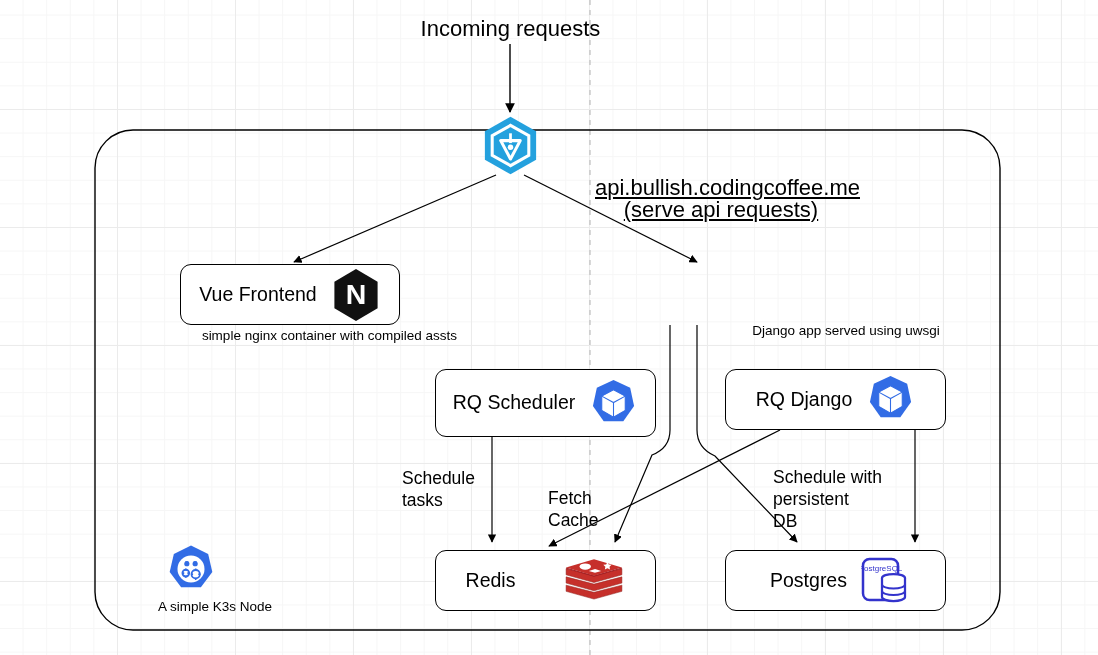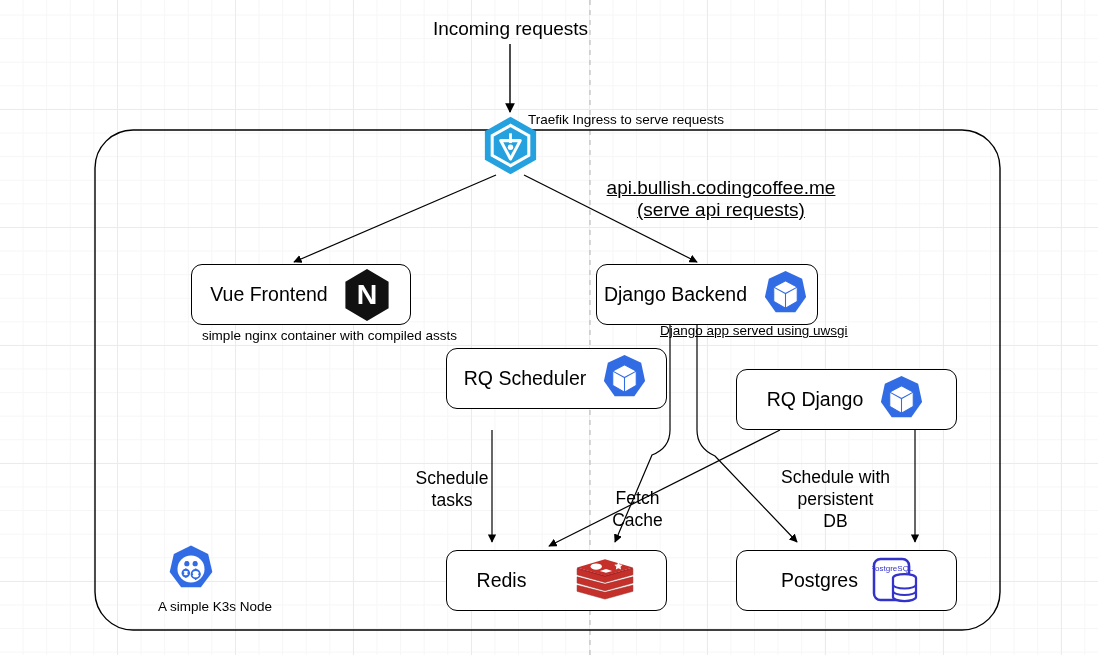--- a/index.html
+++ b/index.html
@@ -33,56 +33,55 @@
   .node-box {
     position: absolute;
     box-sizing: border-box;
     border: 1.4px solid #000000;
     border-radius: 11px;
     background: #ffffff;
     display: flex;
     align-items: center;
     justify-content: center;
     gap: 14px;
-    margin-left: 11px;
   }
   .node-label {
     font-size: 19.5px;
     line-height: 1.1;
     color: #000000;
     white-space: nowrap;
   }
   .node-icon {
     display: flex;
     align-items: center;
     justify-content: center;
     flex: 0 0 auto;
   }
   .free-text {
     position: absolute;
-    font-size: 19px;
+    font-size: 22px;
     line-height: 22px;
     color: #000000;
     white-space: pre-line;
     text-align: center;
   }
   .small-text {
     position: absolute;
     font-size: 13.5px;
     line-height: 17px;
     color: #000000;
     white-space: pre-line;
     text-align: right;
   }
   .edge-label {
     position: absolute;
     font-size: 17.5px;
     line-height: 22px;
     color: #000000;
-    text-align: center;
+    text-align: left;
     white-space: pre-line;
   }
   .standalone-icon {
     position: absolute;
   }
 </style>
 </head>
 <body>
 
 <div id="canvas">
@@ -113,36 +112,35 @@
 
     <line x1="492" y1="430" x2="492" y2="542" stroke="#000000" stroke-width="1.2" marker-end="url(#arrow)"></line>
 
     <line x1="780" y1="430" x2="549" y2="546" stroke="#000000" stroke-width="1.2" marker-end="url(#arrow)"></line>
 
     <line x1="915" y1="430" x2="915" y2="542" stroke="#000000" stroke-width="1.2" marker-end="url(#arrow)"></line>
   </svg>
 
   <div class="free-text" style="left:408px; top:18px; width:205px;">Incoming requests</div>
 
-  <div class="small-text" style="left:528px; top:111px; width:220px; text-align:left;">Traefik Ingress to serve requests</div>
 
 
   <div class="free-text" style="left:595px; top:177px; width:252px;text-decoration:underline;">api.bullish.codingcoffee.me
 (serve api requests)</div>
 
   <div class="small-text" style="left:125px; top:327px; width:332px;">simple nginx container with compiled assts</div>
 
-  <div class="small-text" style="left:660px; top:322px; width:212px; text-align:left;text-decoration:underline;">Django app served using uwsgi</div>
+  <div class="small-text" style="left:740px; top:322px; width:212px; text-align:center;">Django app served using uwsgi</div>
 
   <div class="small-text" style="left:120px; top:598px; width:152px;">A simple K3s Node</div>
 
   <div class="edge-label" style="left:402px; top:467px; width:100px;">Schedule
 tasks</div>
 
-  <div class="edge-label" style="left:590px; top:487px; width:95px;">Fetch
+  <div class="edge-label" style="left:548px; top:487px; width:95px;">Fetch
 Cache</div>
 
   <div class="edge-label" style="left:773px; top:466px; width:125px;">Schedule with
 persistent
 DB</div>
 
   <div class="standalone-icon" style="left:480px; top:115px; width:61px; height:61px;">
     <svg width="61" height="61" viewBox="0 0 100 100" xmlns="http://www.w3.org/2000/svg">
       <polygon points="50,3 92,26.5 92,73.5 50,97 8,73.5 8,26.5" fill="#24A1DE"></polygon>
       <polygon points="50,17 80,33.7 80,66.3 50,83 20,66.3 20,33.7" fill="none" stroke="#ffffff" stroke-width="5"></polygon>
@@ -170,37 +168,22 @@
   <div class="node-box" style="left:180px; top:264px; width:220px; height:61px;">
     <span class="node-label">Vue Frontend</span>
     <span class="node-icon">
       <svg width="50" height="54" viewBox="0 0 100 110" xmlns="http://www.w3.org/2000/svg">
         <polygon points="50,2 94,28 94,82 50,108 6,82 6,28" fill="#111111"></polygon>
         <text x="50" y="73" font-family="'Liberation Sans', sans-serif" font-size="58" font-weight="bold" fill="#ffffff" text-anchor="middle">N</text>
       </svg>
     </span>
   </div>
 
-  <div class="node-box" style="left:585px; top:264px; width:222px; height:61px;">
-    <span class="node-label">Django Backend</span>
-    <span class="node-icon">
-      <svg width="49" height="49" viewBox="0 0 100 100" xmlns="http://www.w3.org/2000/svg">
-        <polygon points="50,2 84,18 92,55 70,86 30,86 8,55 16,18" fill="#326CE5"></polygon>
-        <g fill="#ffffff" stroke="#326CE5" stroke-width="2.2" stroke-linejoin="round">
-          <polygon points="50,22 74,35 74,64 50,78 26,64 26,35"></polygon>
-        </g>
-        <g stroke="#326CE5" stroke-width="2.2" fill="none">
-          <path d="M26,35 L50,48 L74,35"></path>
-          <path d="M50,48 L50,78"></path>
-        </g>
-      </svg>
-    </span>
-  </div>
-
-  <div class="node-box" style="left:435px; top:348px; width:221px; height:61px;">
+
+  <div class="node-box" style="left:435px; top:369px; width:221px; height:68px;">
     <span class="node-label">RQ Scheduler</span>
     <span class="node-icon">
       <svg width="49" height="49" viewBox="0 0 100 100" xmlns="http://www.w3.org/2000/svg">
         <polygon points="50,2 84,18 92,55 70,86 30,86 8,55 16,18" fill="#326CE5"></polygon>
         <polygon points="50,22 74,35 74,64 50,78 26,64 26,35" fill="#ffffff" stroke="#326CE5" stroke-width="2.2" stroke-linejoin="round"></polygon>
         <g stroke="#326CE5" stroke-width="2.2" fill="none">
           <path d="M26,35 L50,48 L74,35"></path>
           <path d="M50,48 L50,78"></path>
         </g>
       </svg>

